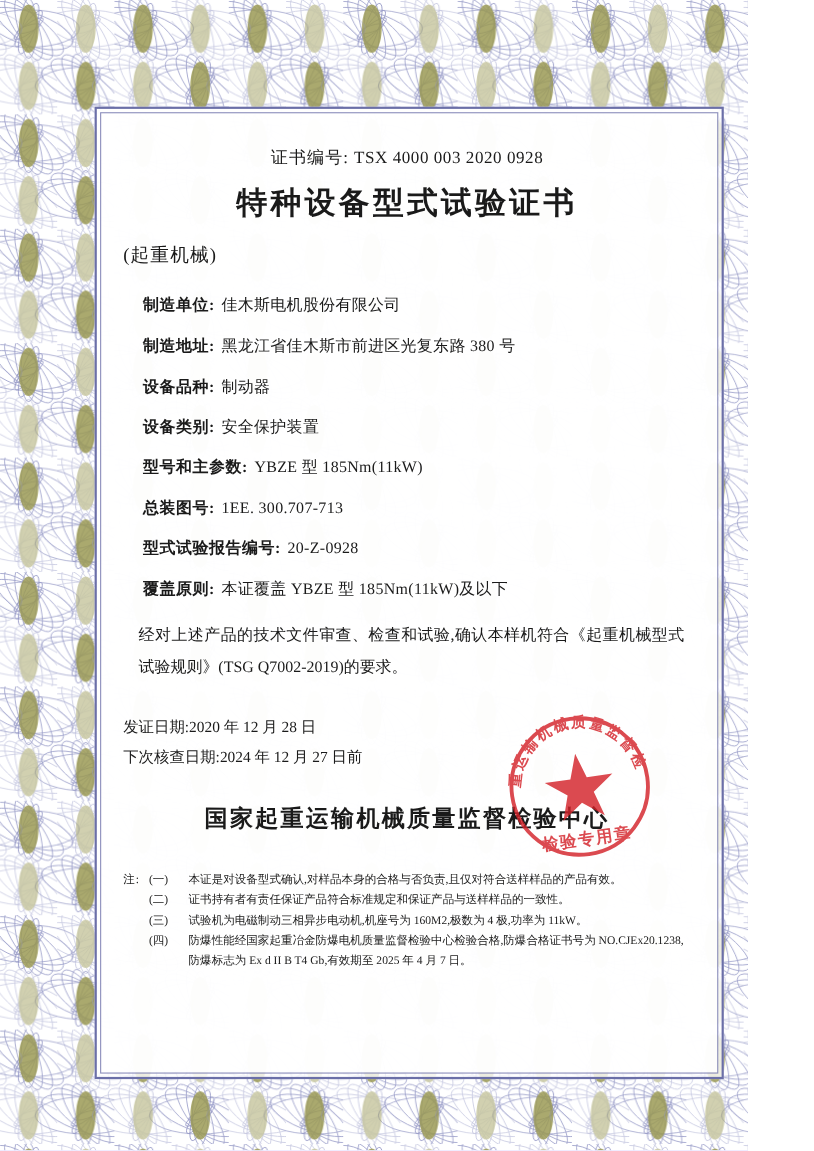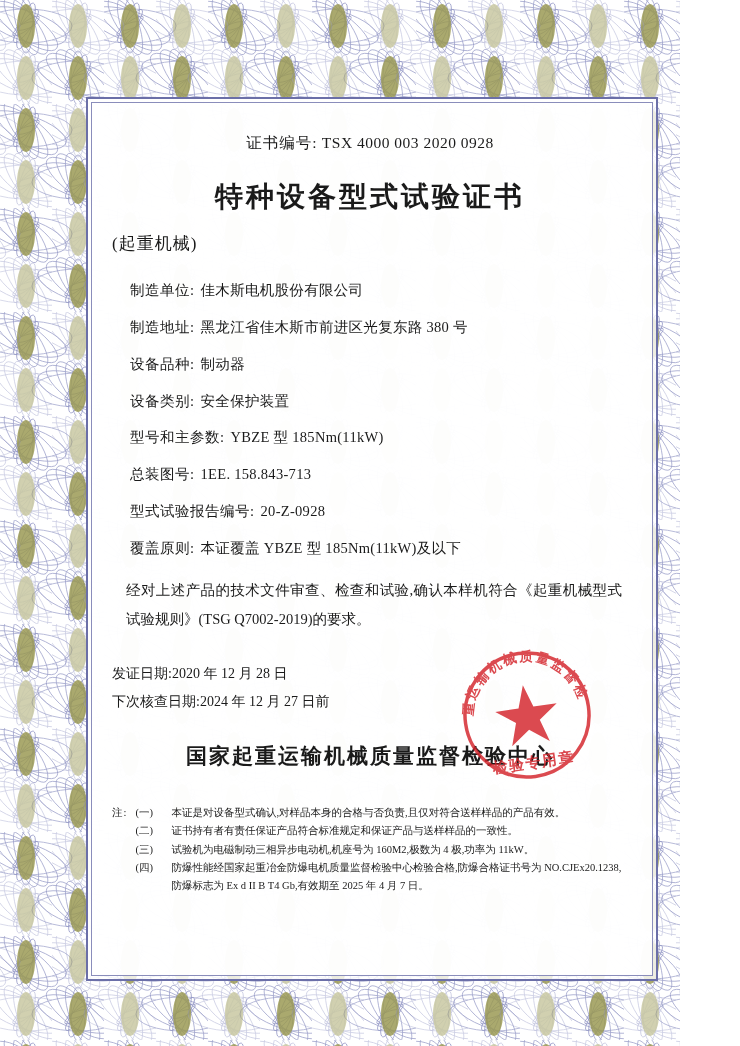--- a/index.html
+++ b/index.html
@@ -61,21 +61,21 @@
     white-space: nowrap;
   }
   .cert-no .label { letter-spacing: 1px; }
   .cert-no .value { font-family: "Liberation Serif", serif; }
 
   .title {
     text-align: center;
     font-size: 28px;
     font-weight: bold;
     letter-spacing: 3px;
-    margin-top: 24px;
+    margin-top: 12px;
   }
   .subtitle {
     font-size: 17px;
     margin-top: 16px;
     letter-spacing: 1px;
   }
 
   .fields {
     margin-top: 26px;
     padding-left: 18px;
@@ -83,20 +83,21 @@
   .field-row {
     display: flex;
     align-items: baseline;
     font-size: 14.5px;
     margin-bottom: 18px;
     line-height: 1.3;
   }
   .field-label {
     white-space: nowrap;
     letter-spacing: 0.5px;
+    font-weight: bold;
   }
   .field-value {
     margin-left: 6px;
     letter-spacing: 0.3px;
   }
 
   .statement {
     margin-top: 18px;
     font-size: 14.5px;
     line-height: 2.0;
@@ -218,21 +219,21 @@
       <div class="field-row">
         <span class="field-label">设备类别:</span>
         <span class="field-value">安全保护装置</span>
       </div>
       <div class="field-row">
         <span class="field-label">型号和主参数:</span>
         <span class="field-value">YBZE 型 185Nm(11kW)</span>
       </div>
       <div class="field-row">
         <span class="field-label">总装图号:</span>
-        <span class="field-value">1EE. 158.843-713</span>
+        <span class="field-value">1EE. 300.707-713</span>
       </div>
       <div class="field-row">
         <span class="field-label">型式试验报告编号:</span>
         <span class="field-value">20-Z-0928</span>
       </div>
       <div class="field-row">
         <span class="field-label">覆盖原则:</span>
         <span class="field-value">本证覆盖 YBZE 型 185Nm(11kW)及以下</span>
       </div>
     </div>

